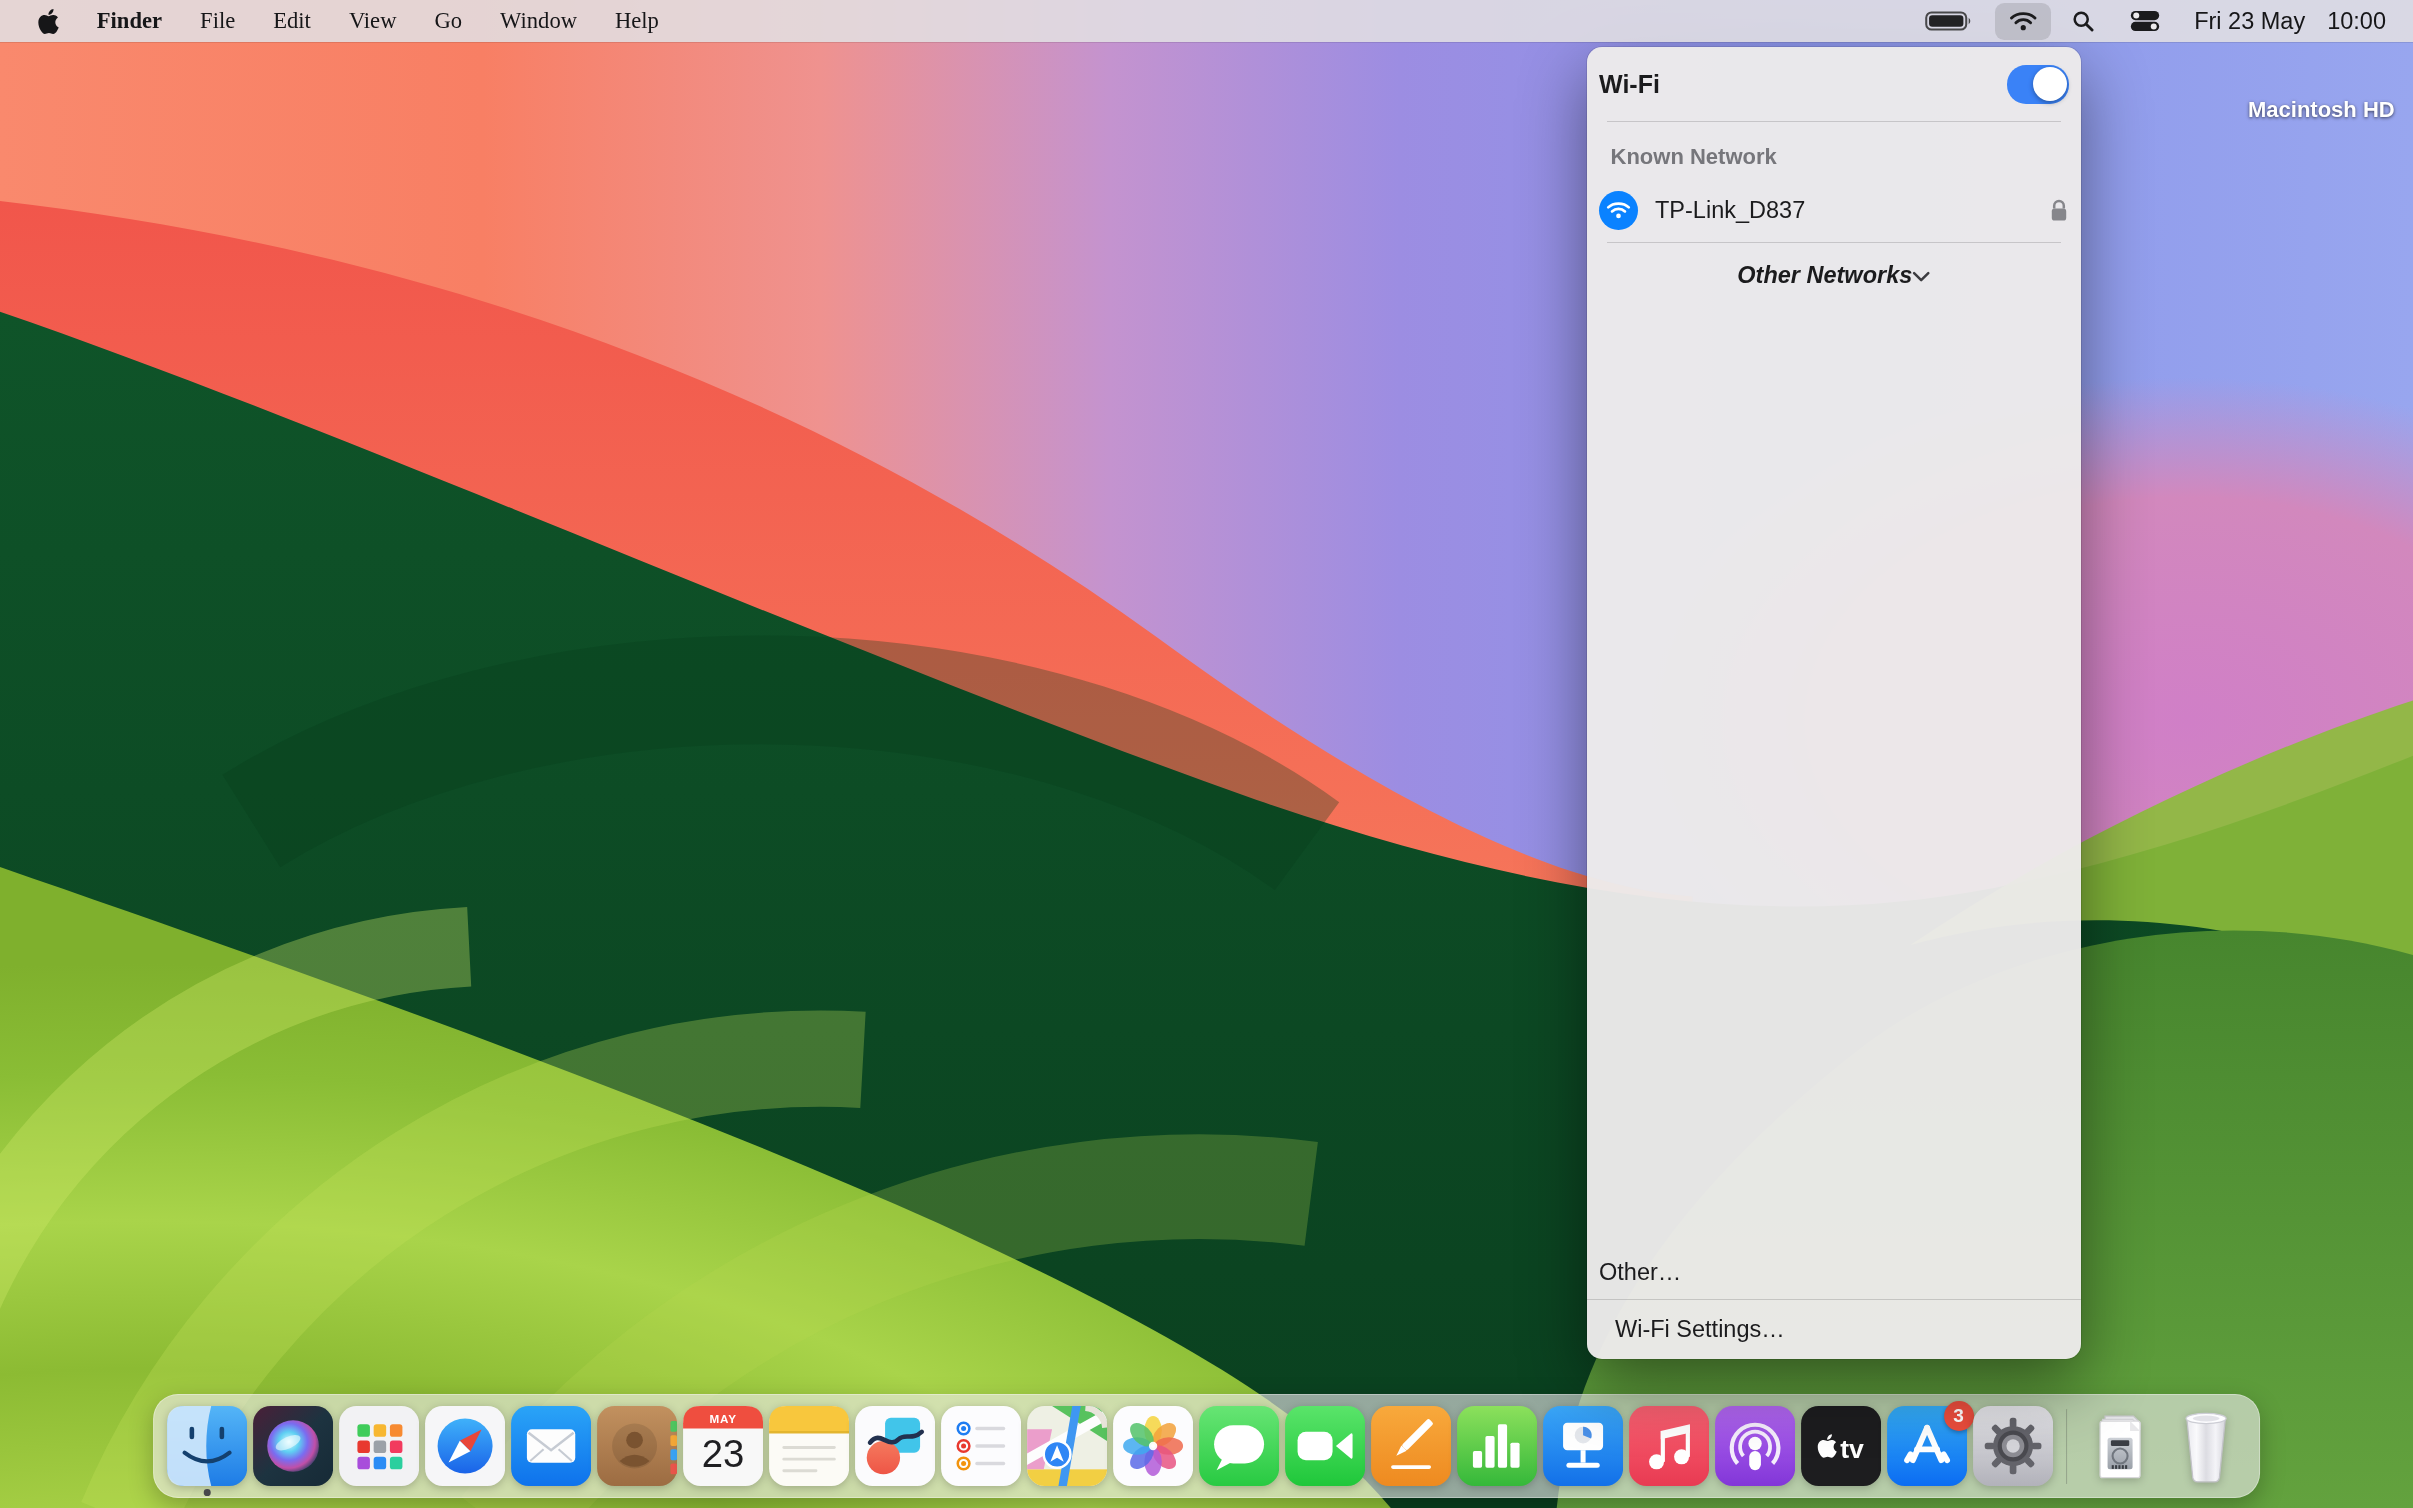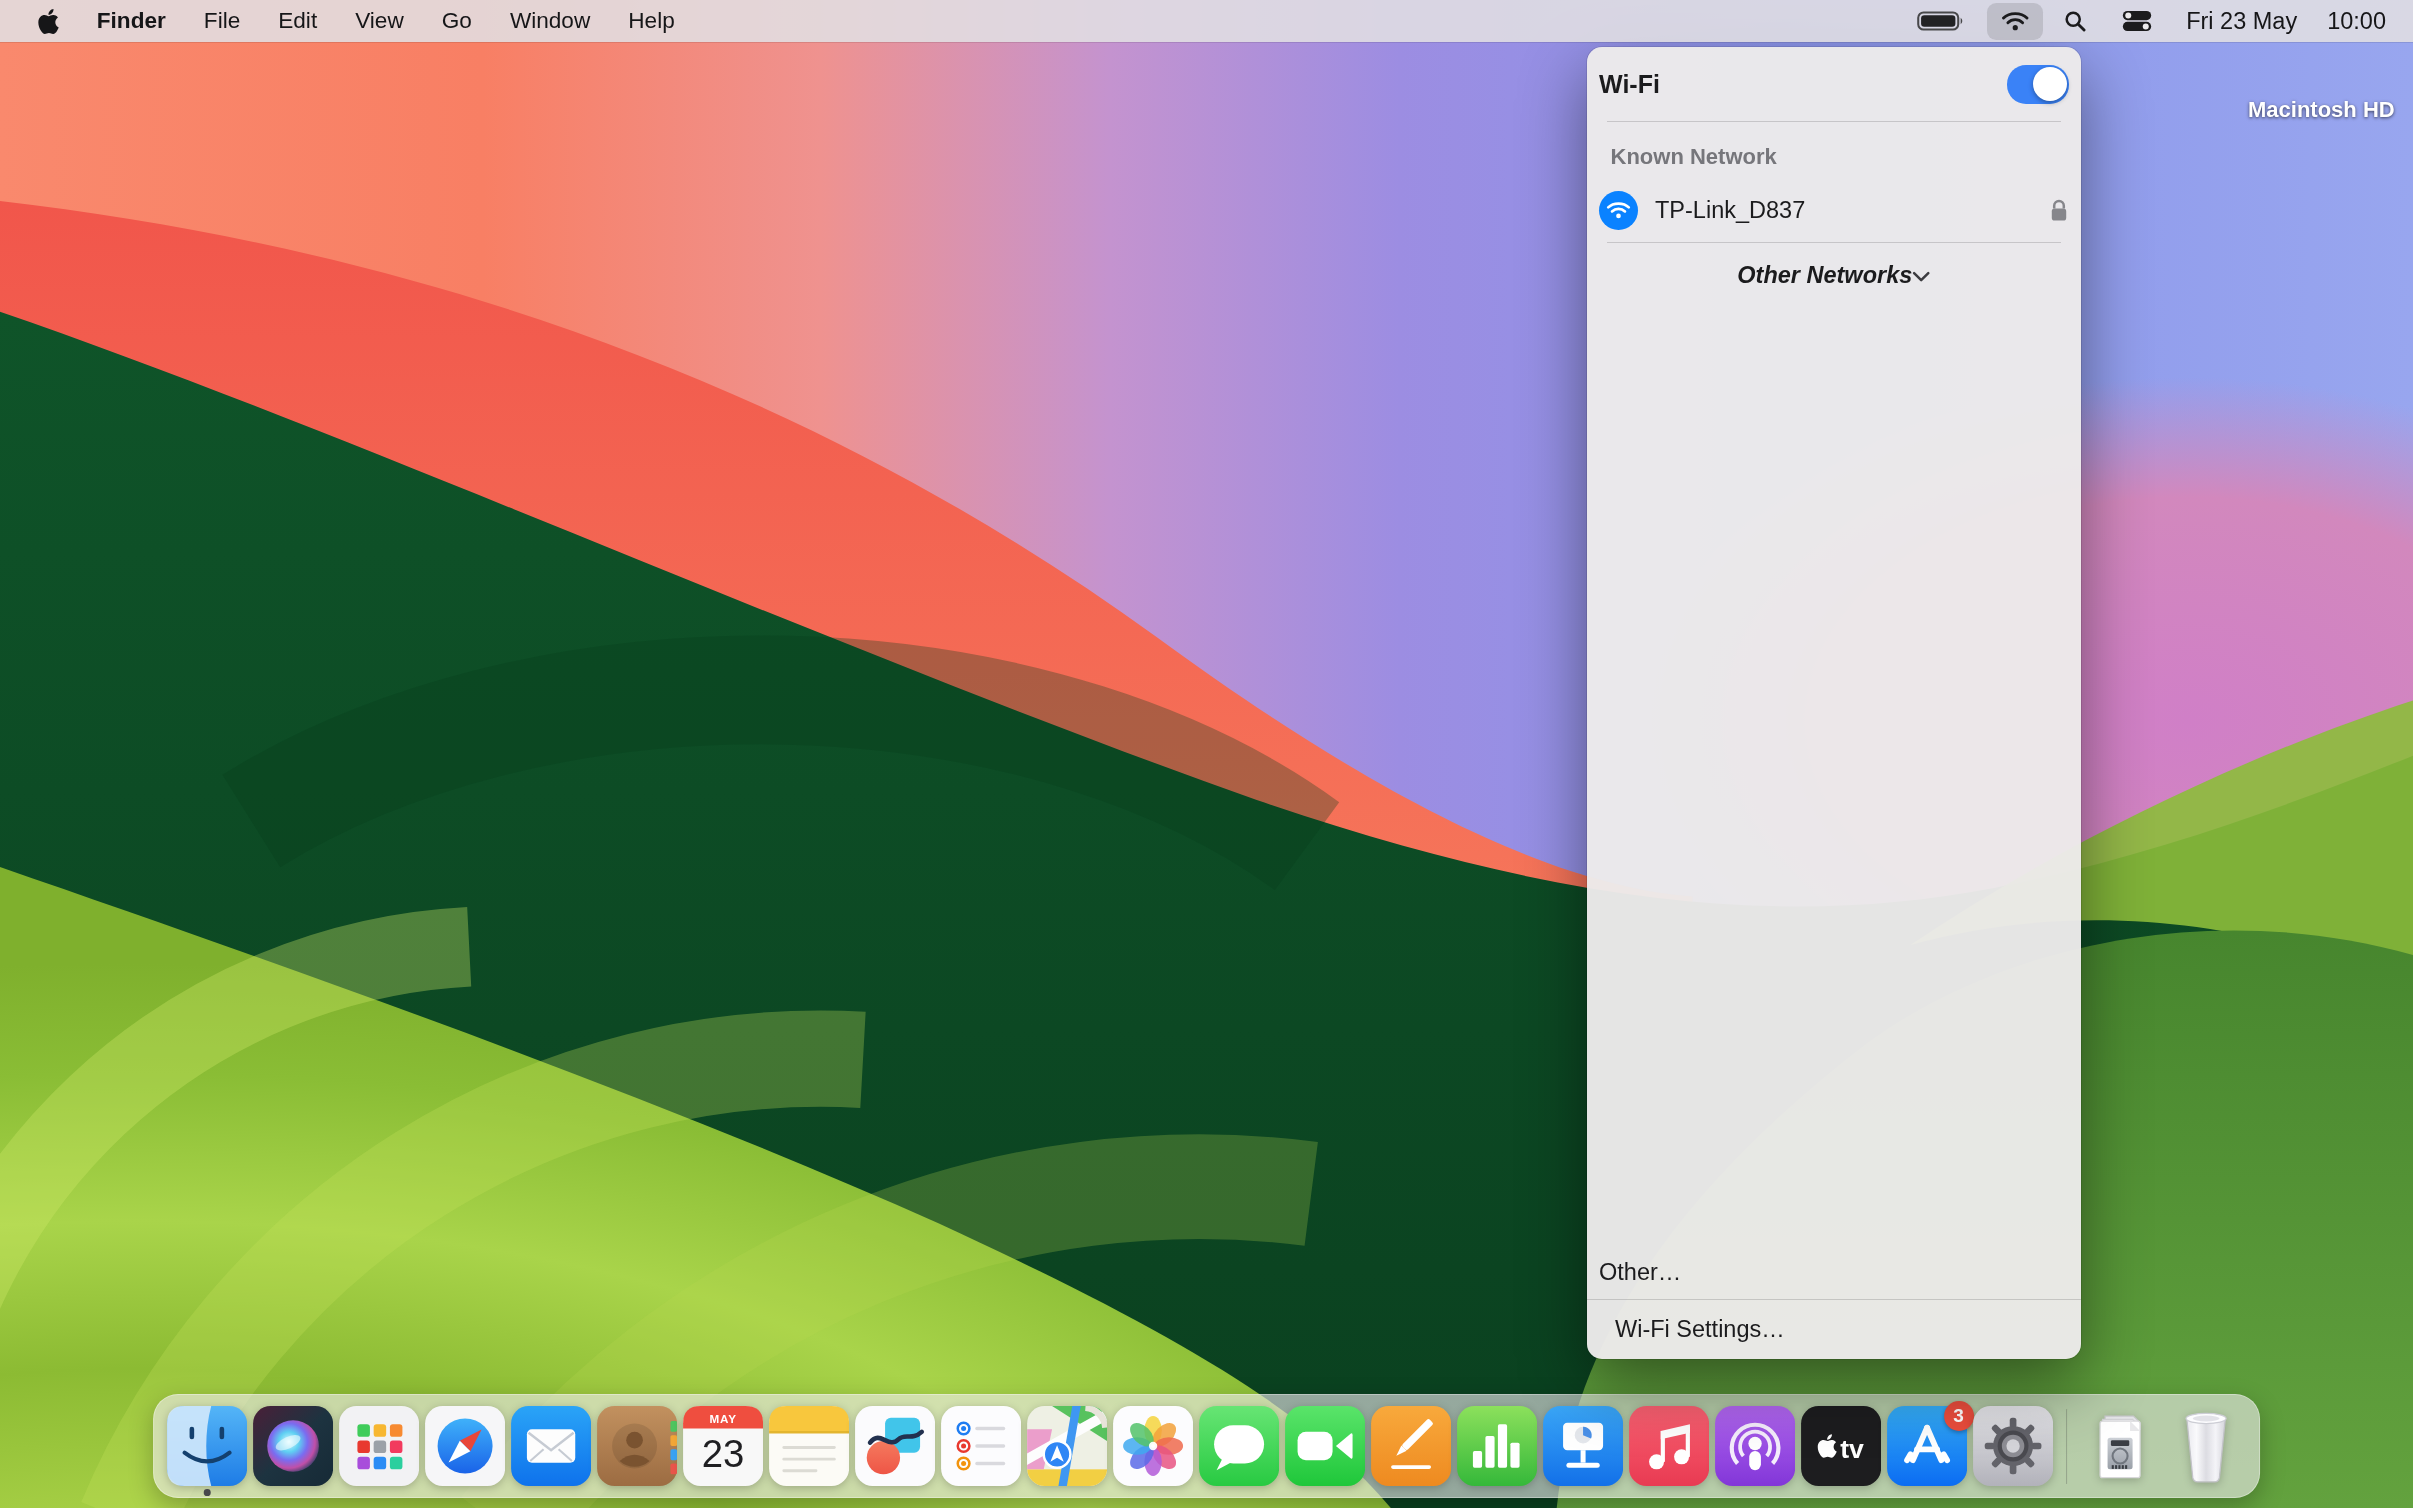--- a/index.html
+++ b/index.html
@@ -12,26 +12,26 @@
   .wallpaper{position:absolute;inset:0;z-index:0;}
   .wallpaper svg{display:block;width:100%;height:100%;}
 
   
   .menu-bar{position:absolute;top:0;left:0;right:0;height:42px;z-index:70;
     background:rgba(225,223,226,0.88);
     display:flex;align-items:center;padding:0 27px 0 20px;
     font-size:22.6px;color:#161618;box-shadow:0 0.8px 0 rgba(0,0,0,0.12);}
   .mb-left{display:flex;align-items:center;height:100%;}
   .mb-apple{display:flex;align-items:center;padding:0 18.4px;height:100%;}
-  .mb-item{padding:0 19px;height:100%;display:flex;align-items:center;white-space:nowrap;}
+  .mb-item{padding:0 19px;height:100%;display:flex;align-items:center;white-space:nowrap;font-family:Liberation Serif, serif;}
   .mb-item.app{font-weight:700;}
   .mb-right{margin-left:auto;display:flex;align-items:center;height:100%;gap:6.7px;}
   .mb-ico{display:flex;align-items:center;justify-content:center;height:37px;padding:0 14.2px;border-radius:9.2px;}
   .mb-ico.active{background:rgba(70,70,72,0.17);}
-  .mb-clock{display:flex;align-items:center;gap:30px;padding-left:13.4px;font-size:23.5px;white-space:nowrap;}
+  .mb-clock{display:flex;align-items:center;gap:22px;padding-left:13.4px;font-size:23.5px;white-space:nowrap;}
 
   
   .wifi-panel{position:absolute;left:1587px;top:47px;width:494px;height:1312px;z-index:60;
     background:rgba(236,234,234,0.97);border-radius:15px;
     box-shadow:0 25px 67px rgba(0,0,0,0.45),0 0 0 0.8px rgba(0,0,0,0.12);
     display:flex;flex-direction:column;font-size:23.5px;color:#1b1b1d;}
   .p-row{display:flex;align-items:center;padding:0 12px;}
   .p-title{height:74px;justify-content:space-between;font-size:25px;font-weight:700;}
   .p-divider{height:0.8px;background:rgba(0,0,0,0.15);margin:0 20px;flex:none;}
   .p-divider.full{margin:0;}

